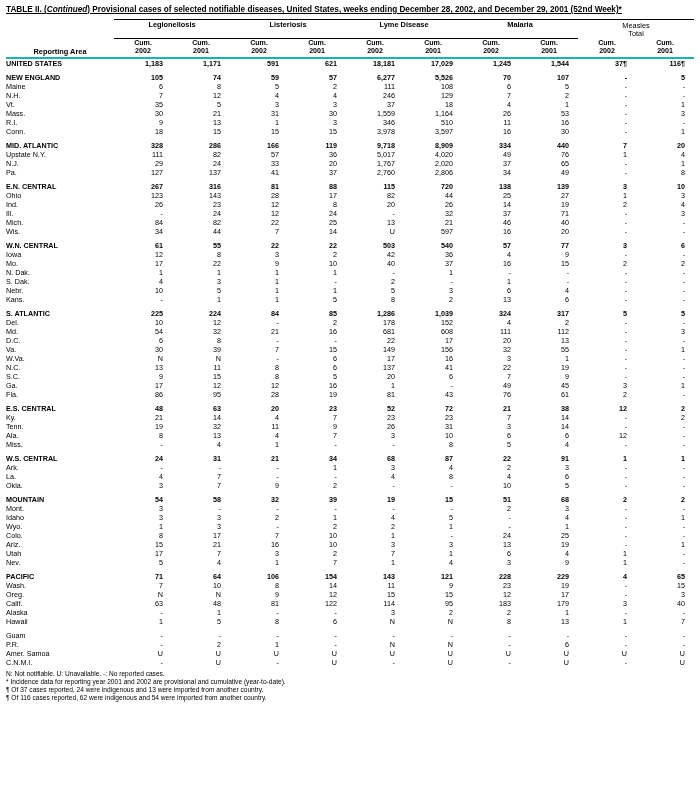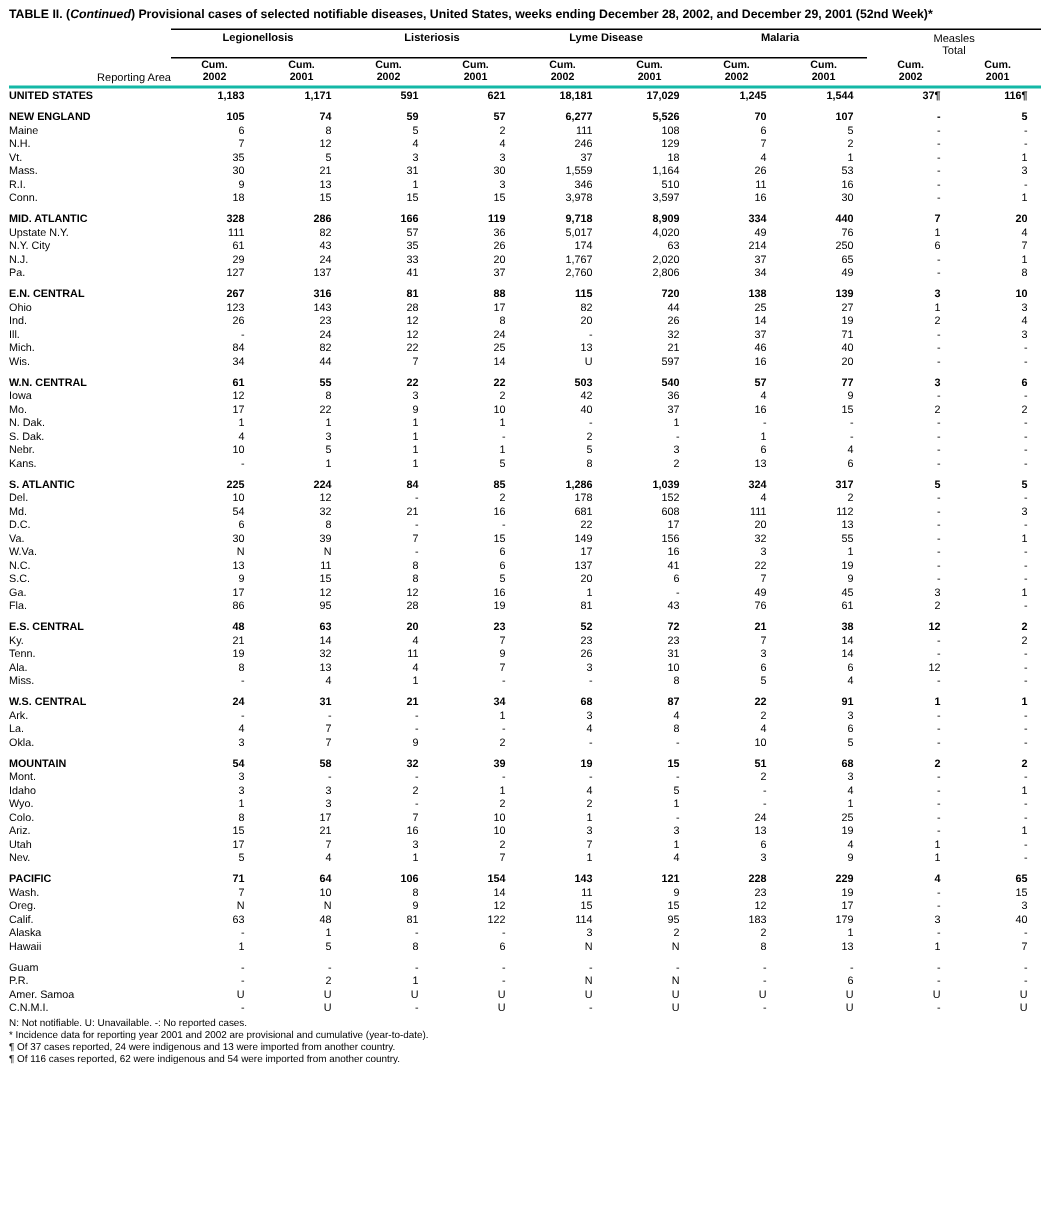--- a/index.html
+++ b/index.html
@@ -5,37 +5,37 @@
   html,body{margin:0;padding:0;}
   body{
     width:700px;height:810px;
     background:#ffffff;
     font-family:"Liberation Sans", sans-serif;
     color:#000;
     font-size:7.2px;
   }
   .page{padding:5px 6px 0 6px;box-sizing:border-box;width:700px;}
   .title{
-    font-size:8.2px;line-height:10px;font-weight:bold;margin:0 0 4px 0;
+    font-size:8.2px;line-height:10px;font-weight:bold;margin:0 0 4px 0;text-decoration:underline;
   }
   .title .ital{font-style:italic;}
   table{border-collapse:collapse;width:688px;table-layout:fixed;}
   td,th{padding:0;margin:0;vertical-align:bottom;font-weight:normal;}
   .hdr-group{
     text-align:center;font-weight:bold;font-size:7.4px;
     border-bottom:1px solid #000;padding-bottom:9px;
   }
   .hdr-sub{
     text-align:center;font-weight:bold;font-size:7.1px;line-height:8.4px;
     padding-bottom:1px;
   }
   .rule-top{border-top:1px solid #000;}
   .rule-bot{border-bottom:2px solid #14b8a6;}
   .reporting-area-hdr{
-    font-weight:normal;font-size:7.4px;text-align:right;vertical-align:bottom;
+    font-weight:bold;font-size:7.4px;text-align:center;vertical-align:bottom;
     padding-bottom:1px;
   }
   td.area{text-align:left;padding-left:0;white-space:nowrap;}
   td.num{text-align:right;padding-right:9px;white-space:nowrap;}
   tr.spacer td{height:5px;}
   .bold{font-weight:bold;}
   .foot{
     font-size:6.6px;line-height:8px;margin-top:3px;
   }
   .foot div{white-space:nowrap;}
@@ -257,33 +257,20 @@
             <td class="num">57</td>
             <td class="num">36</td>
             <td class="num">5,017</td>
             <td class="num">4,020</td>
             <td class="num">49</td>
             <td class="num">76</td>
             <td class="num">1</td>
             <td class="num">4</td>
           </tr>
           <tr>
-            <td class="area">N.Y. City</td>
-            <td class="num">61</td>
-            <td class="num">43</td>
-            <td class="num">35</td>
-            <td class="num">26</td>
-            <td class="num">174</td>
-            <td class="num">63</td>
-            <td class="num">214</td>
-            <td class="num">250</td>
-            <td class="num">6</td>
-            <td class="num">7</td>
-          </tr>
-          <tr>
             <td class="area">N.J.</td>
             <td class="num">29</td>
             <td class="num">24</td>
             <td class="num">33</td>
             <td class="num">20</td>
             <td class="num">1,767</td>
             <td class="num">2,020</td>
             <td class="num">37</td>
             <td class="num">65</td>
             <td class="num">-</td>

